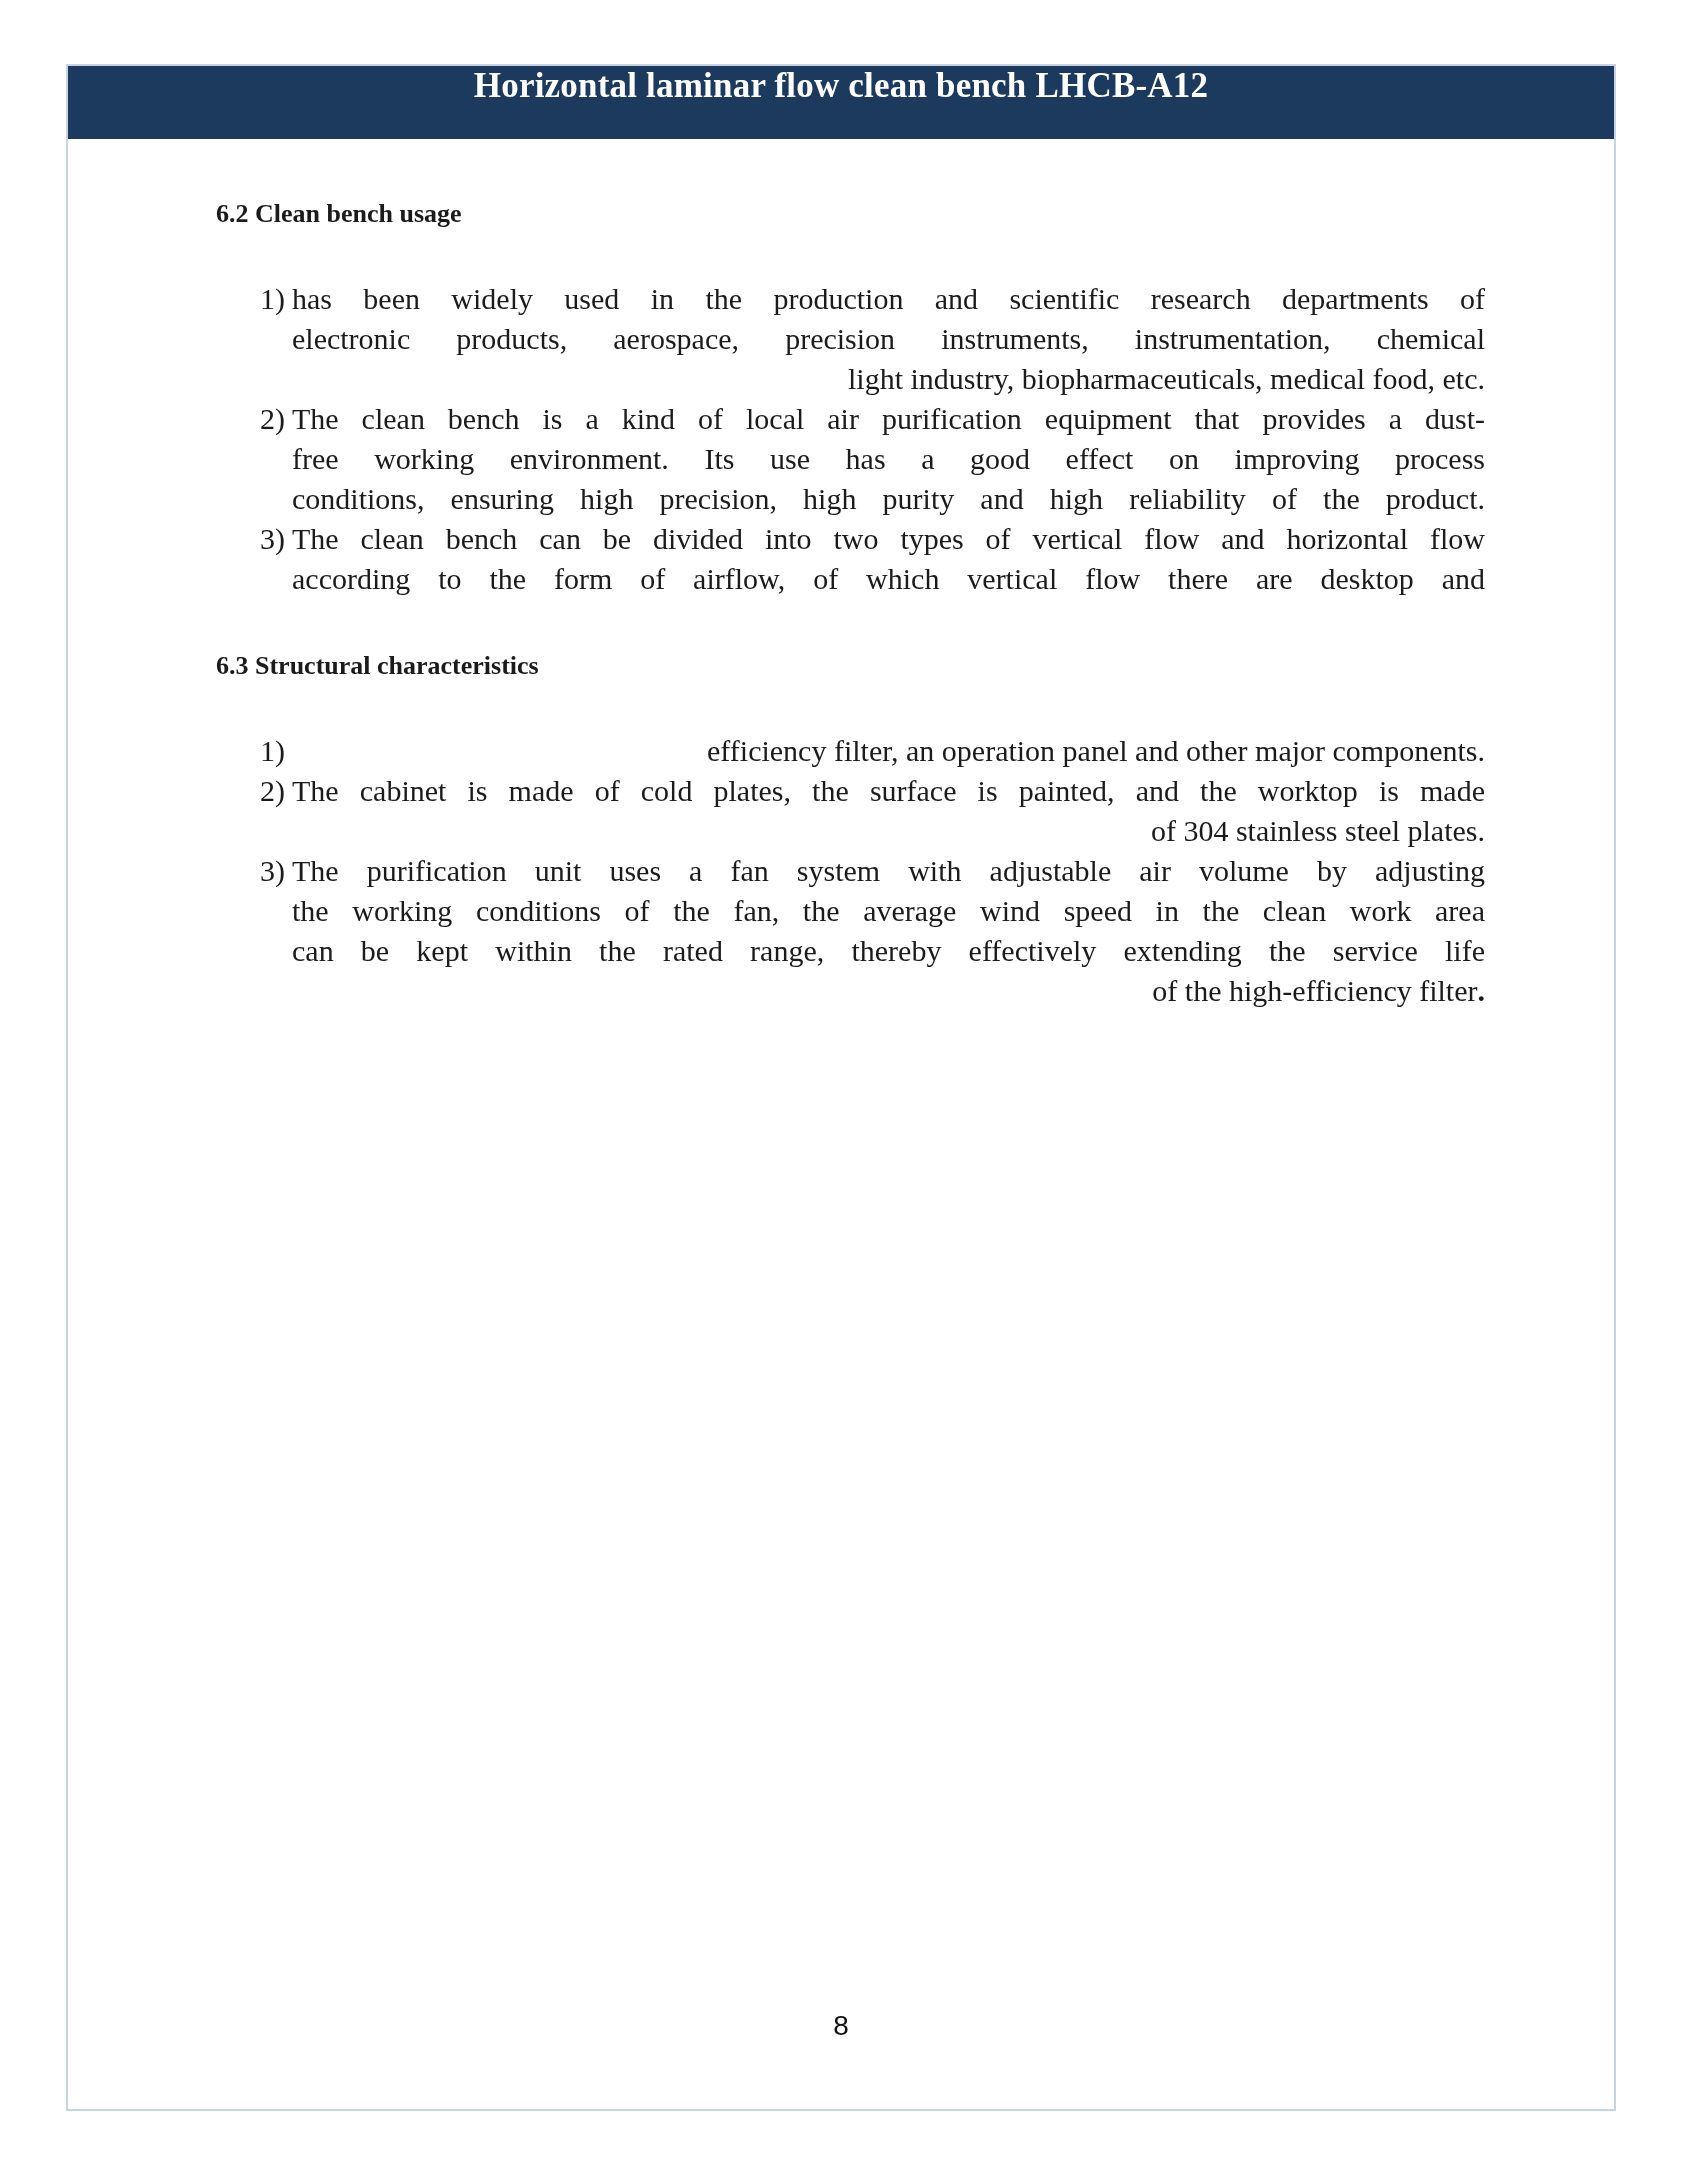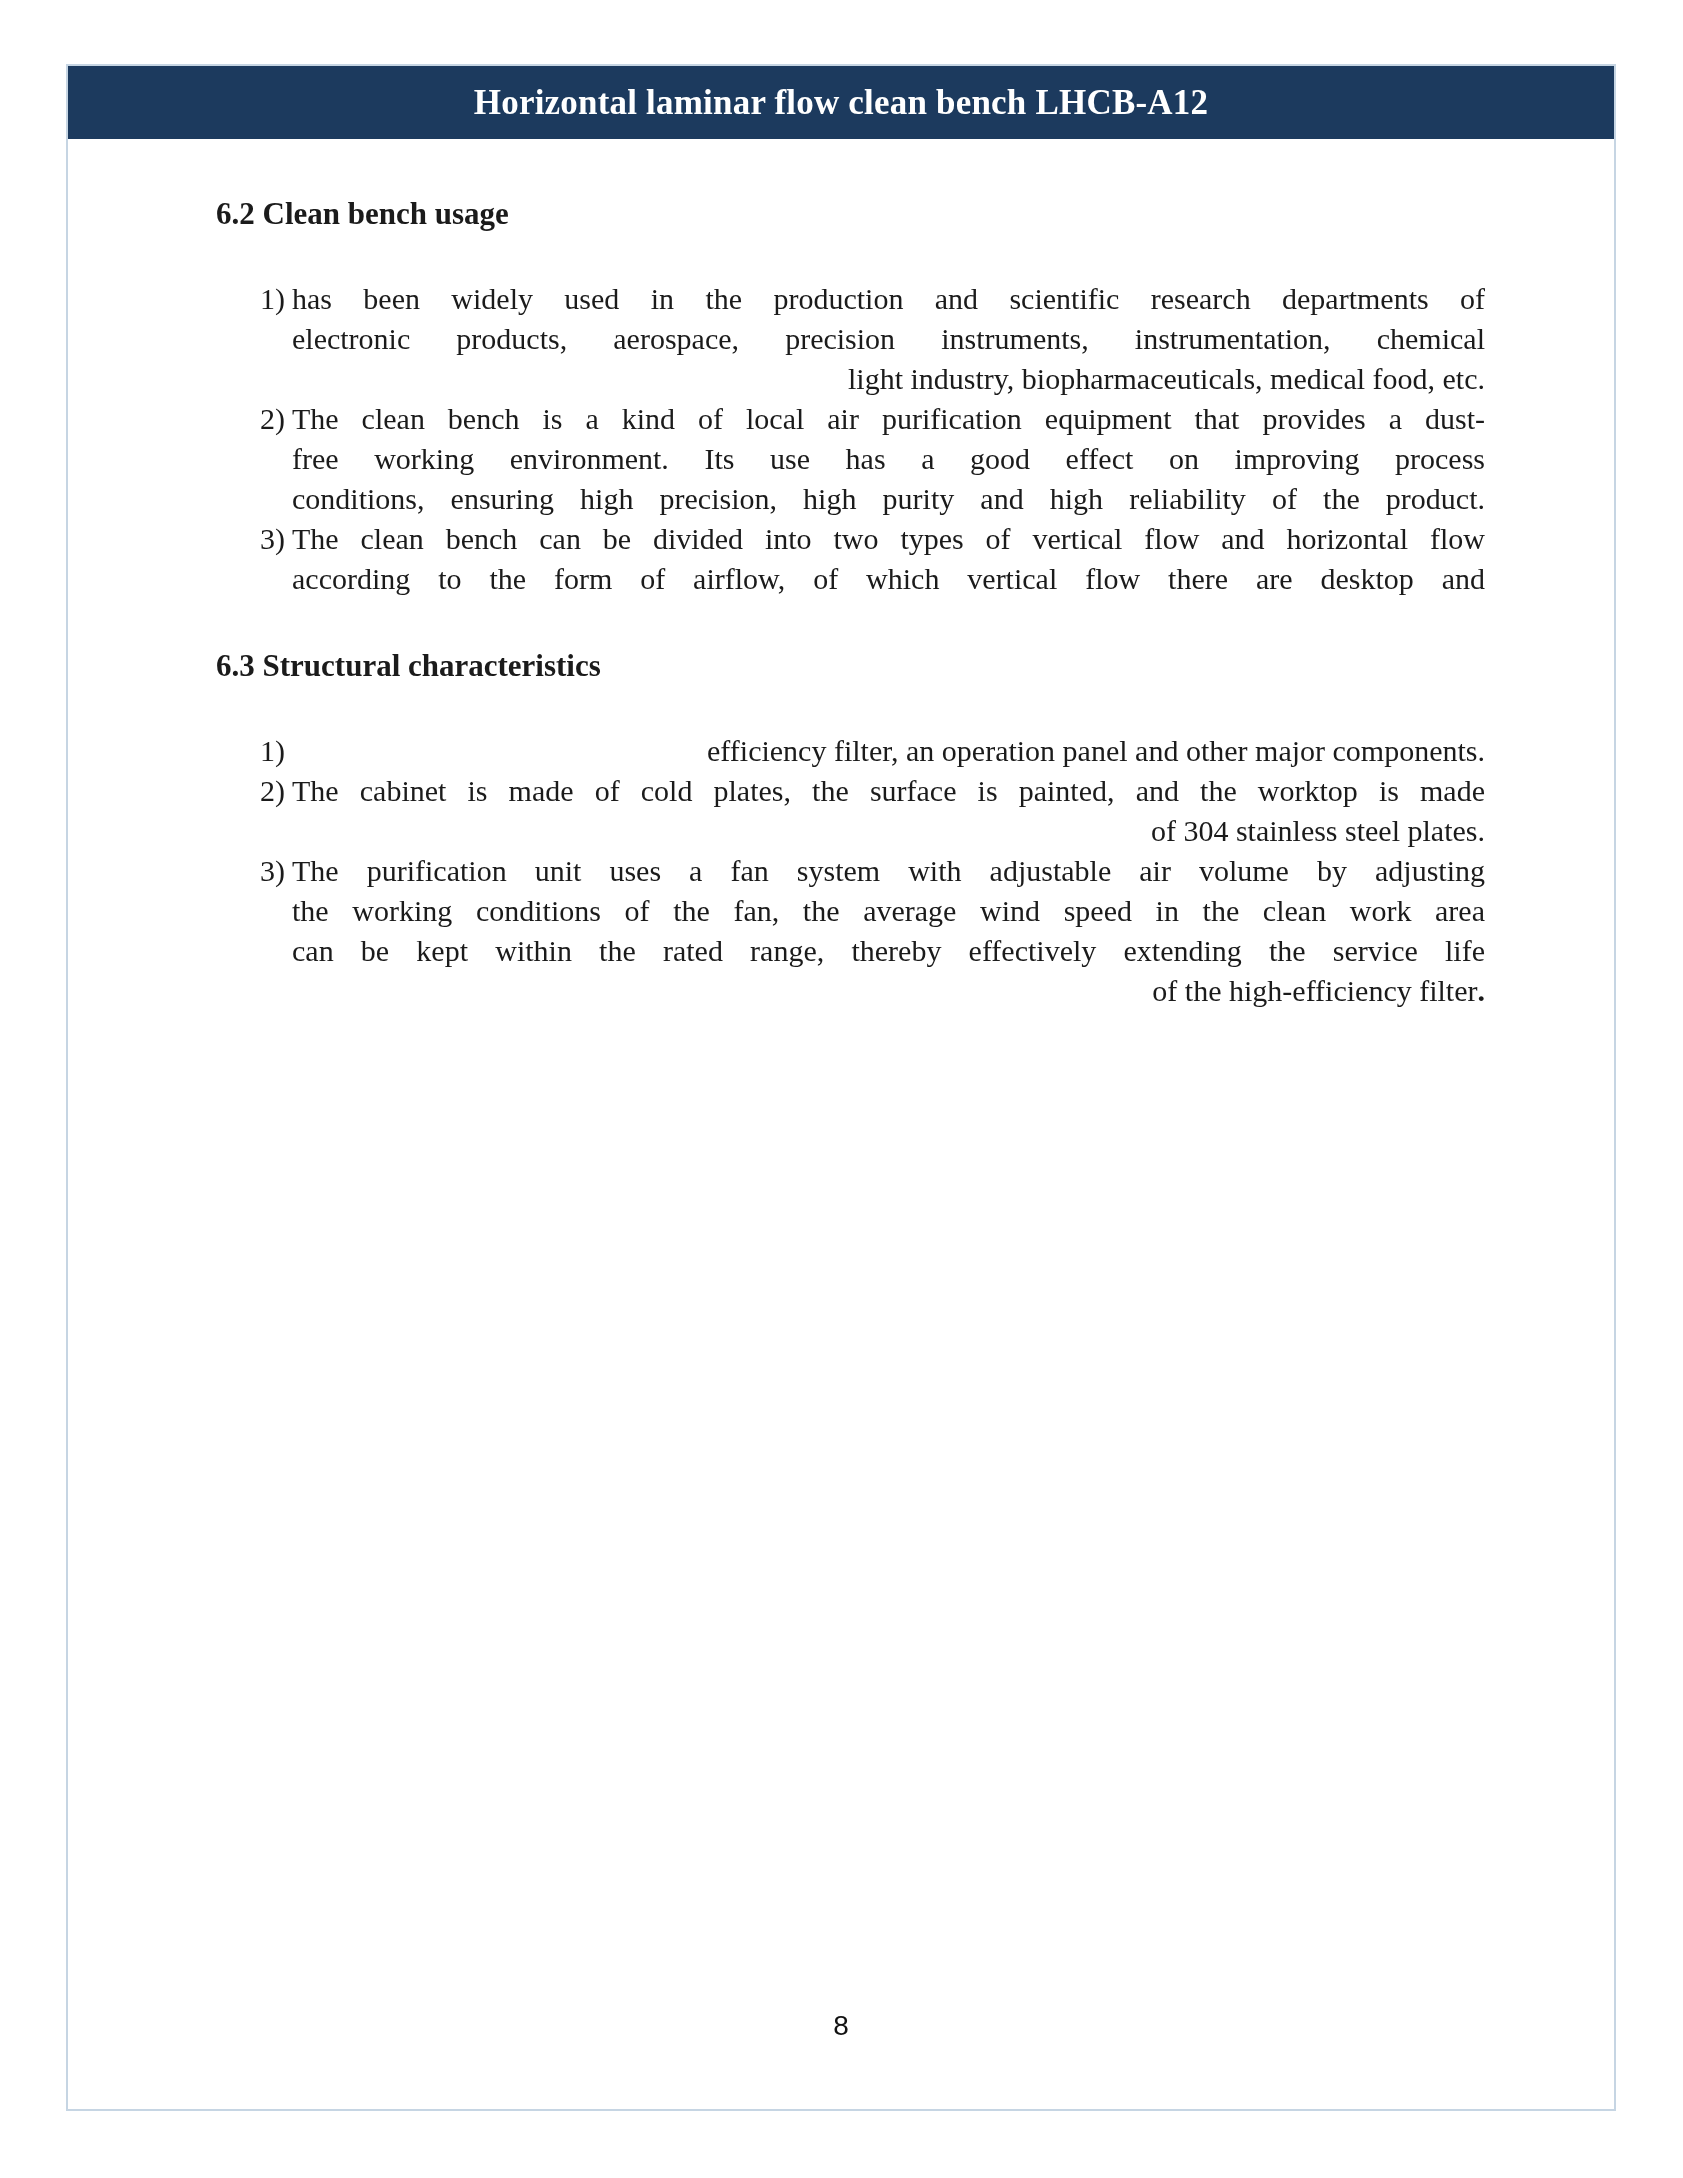--- a/index.html
+++ b/index.html
@@ -20,33 +20,32 @@
     top: 64px;
     width: 1546px;
     height: 2043px;
     border: 2px solid #c6d5e3;
     background: #ffffff;
   }
   .title-bar {
     height: 73px;
     background: #1c3a5e;
     display: flex;
-    align-items: center;
     justify-content: center;
   }
   .title-bar .title-text {
     color: #ffffff;
     font-weight: bold;
     font-size: 35px;
     letter-spacing: 0.2px;
     white-space: nowrap;
   }
   .sec-heading {
     margin: 0 16px 0 148px;
-    font-size: 31px;
+    font-size: 26px;
     font-weight: bold;
     line-height: 40px;
   }
   .sec-heading.first { margin-top: 55px; }
   .sec-heading.second { margin-top: 47px; font-family: Liberation Serif, serif; }
   .list { margin-top: 45px; }
   .li {
     display: flex;
     margin-left: 192px;
     font-size: 30px;

